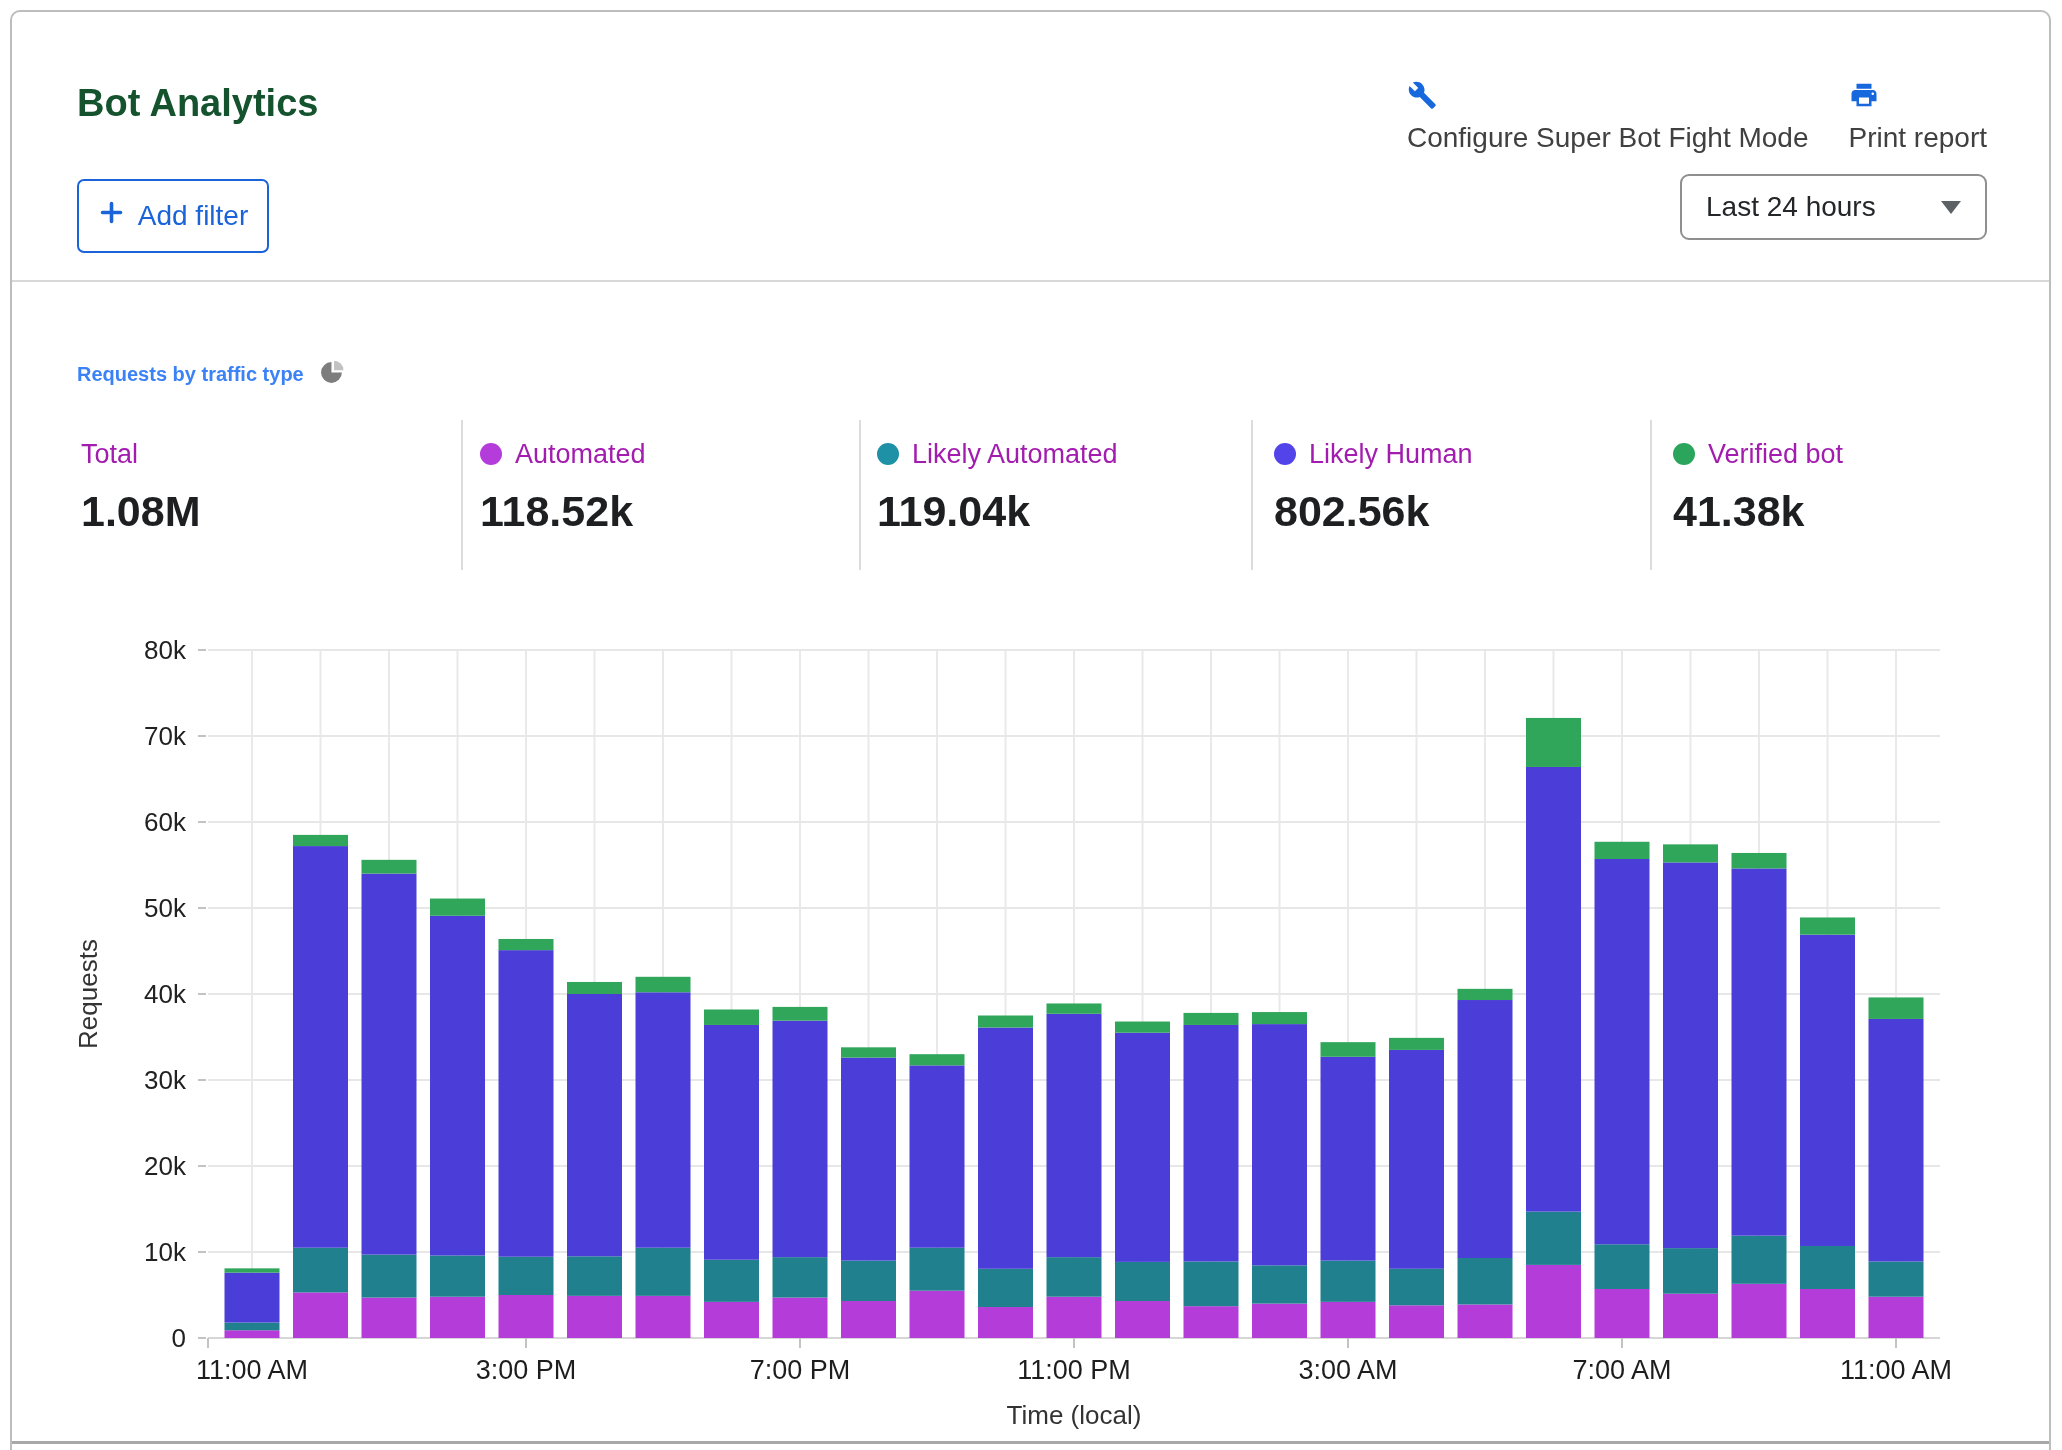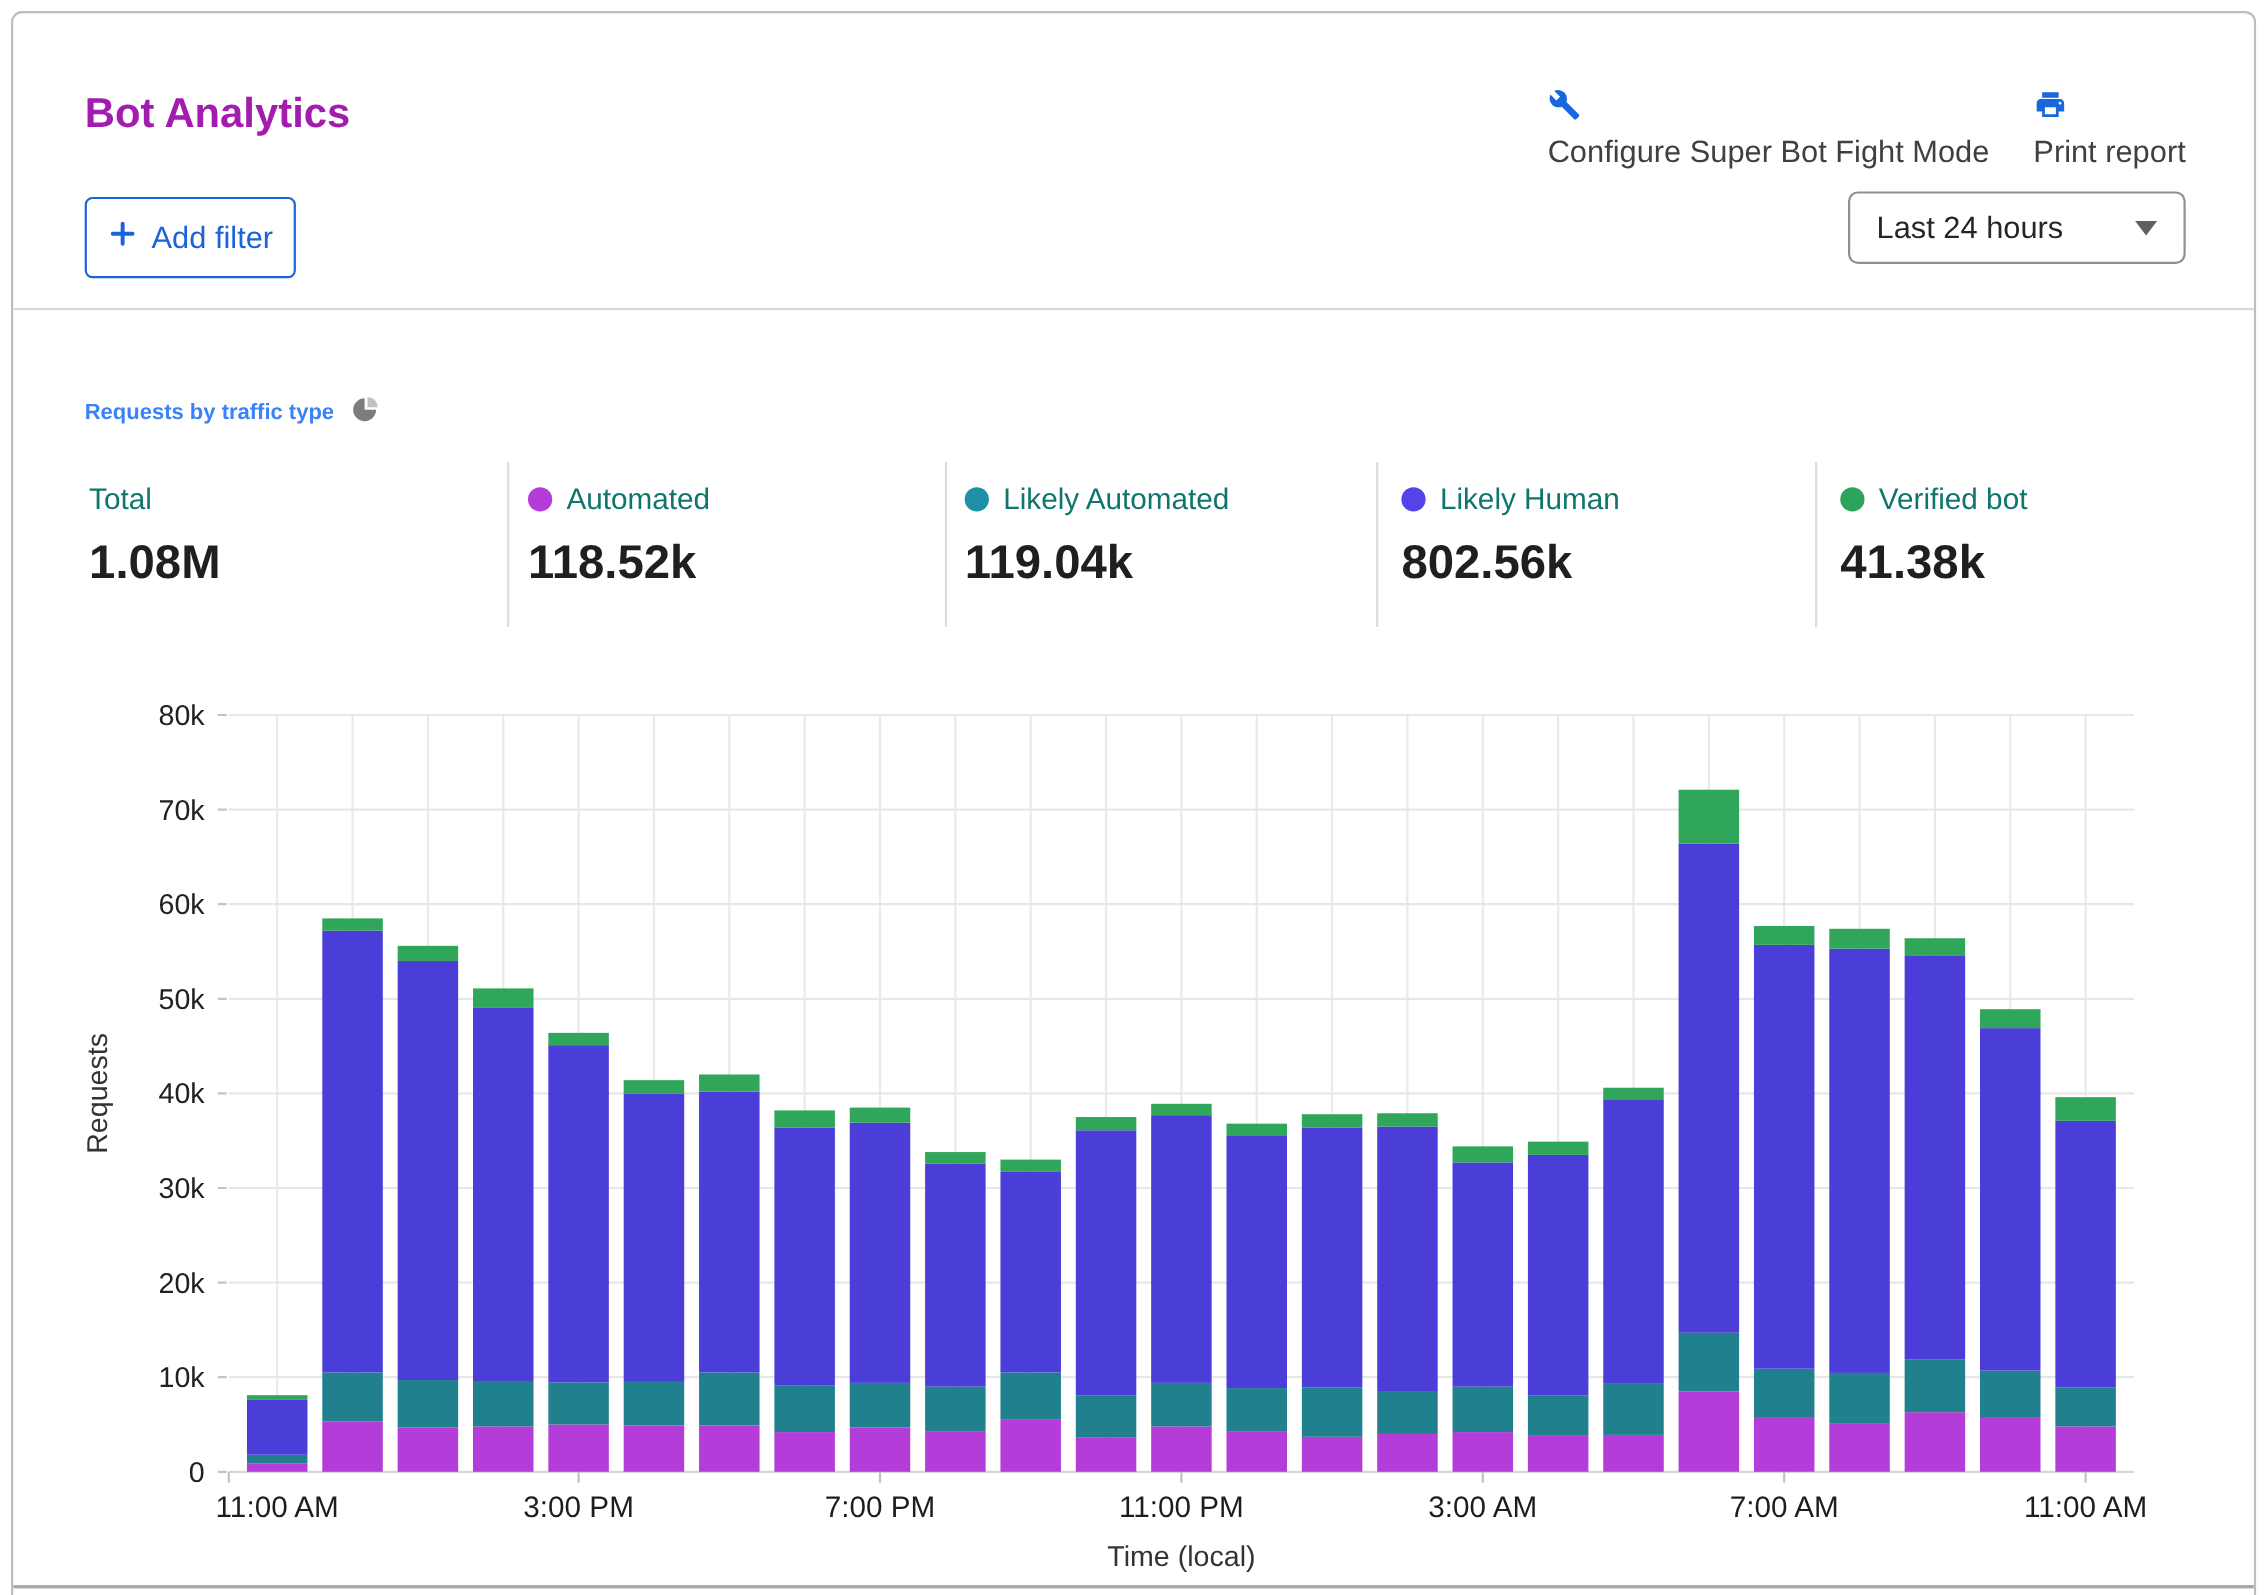--- a/index.html
+++ b/index.html
@@ -1,38 +1,38 @@
 <!DOCTYPE html>
 <html><head>
 <meta charset="utf-8">
 <style>
   * { margin:0; padding:0; box-sizing:border-box; }
   html,body { width:2062px; height:1450px; background:#fff; font-family:"Liberation Sans", sans-serif; }
   .page { position:relative; width:2062px; height:1450px; overflow:hidden; background:#fff; }
   .card { position:absolute; left:10px; top:10px; width:2041px; height:1500px; background:#fff;
           border:2px solid #bdbdbd; border-radius:10px; overflow:hidden; }
-  .page-title { position:absolute; left:65px; top:70px; font-size:38px; font-weight:700; color:#a21caf; }
+  .page-title { position:absolute; left:65px; top:70px; font-size:38px; font-weight:700; color:#14532d; }
   .top-links { position:absolute; right:62px; top:68px; display:flex; align-items:center; gap:40px; }
   .link { display:flex; align-items:flex-start; gap:12px; color:#404040; font-size:28px; cursor:pointer; white-space:nowrap;flex-direction:column; }
   .link svg { display:block; }
   .add-filter { position:absolute; left:65px; top:167px; width:192px; height:74px; border:2.5px solid #1b63d9;
                border-radius:7px; display:flex; align-items:center; justify-content:center; gap:13px;
                color:#1b63d9; font-size:28px; background:#fff; }
   .dropdown { position:absolute; right:62px; top:162px; width:307px; height:66px; border:2px solid #8f8f8f;
               border-radius:9px; display:flex; align-items:center; background:#fff; padding:0 24px;justify-content:space-between; }
   .dropdown-text { font-size:28px; color:#24272a; flex:1; }
   .caret { width:0; height:0; border-left:10px solid transparent; border-right:10px solid transparent;
            border-top:13px solid #5c6166; }
   .section-divider { position:absolute; left:0; right:0; top:268px; height:2px; background:#d8d8d8; }
   .section-heading { position:absolute; left:65px; top:348px; display:flex; align-items:center; gap:16px; }
   .section-heading .txt { font-size:20px; font-weight:700; color:#3b82f6; }
   .stat-col { position:absolute; top:428px; }
   .stat-head { display:flex; align-items:center; gap:13px; height:28px; }
   .stat-dot { width:22px; height:22px; border-radius:50%; flex:0 0 auto; }
-  .stat-label { font-size:27px; color:#0f766e; white-space:nowrap; }
+  .stat-label { font-size:27px; color:#a21caf; white-space:nowrap; }
   .stat-value { margin-top:19px; font-size:43px; font-weight:700; color:#1d1f21; }
   .stat-div { position:absolute; top:408px; width:2px; height:150px; background:#dcdcdc; }
   .bottom-line { position:absolute; left:0; right:0; top:1429px; height:3px; background:#a8a8a8; }
   #chart { position:absolute; left:40px; top:610px; width:1940px; height:830px; }
   text { font-family:"Liberation Sans", sans-serif; }
 </style>
 </head>
 <body>
 
 <div class="page">

